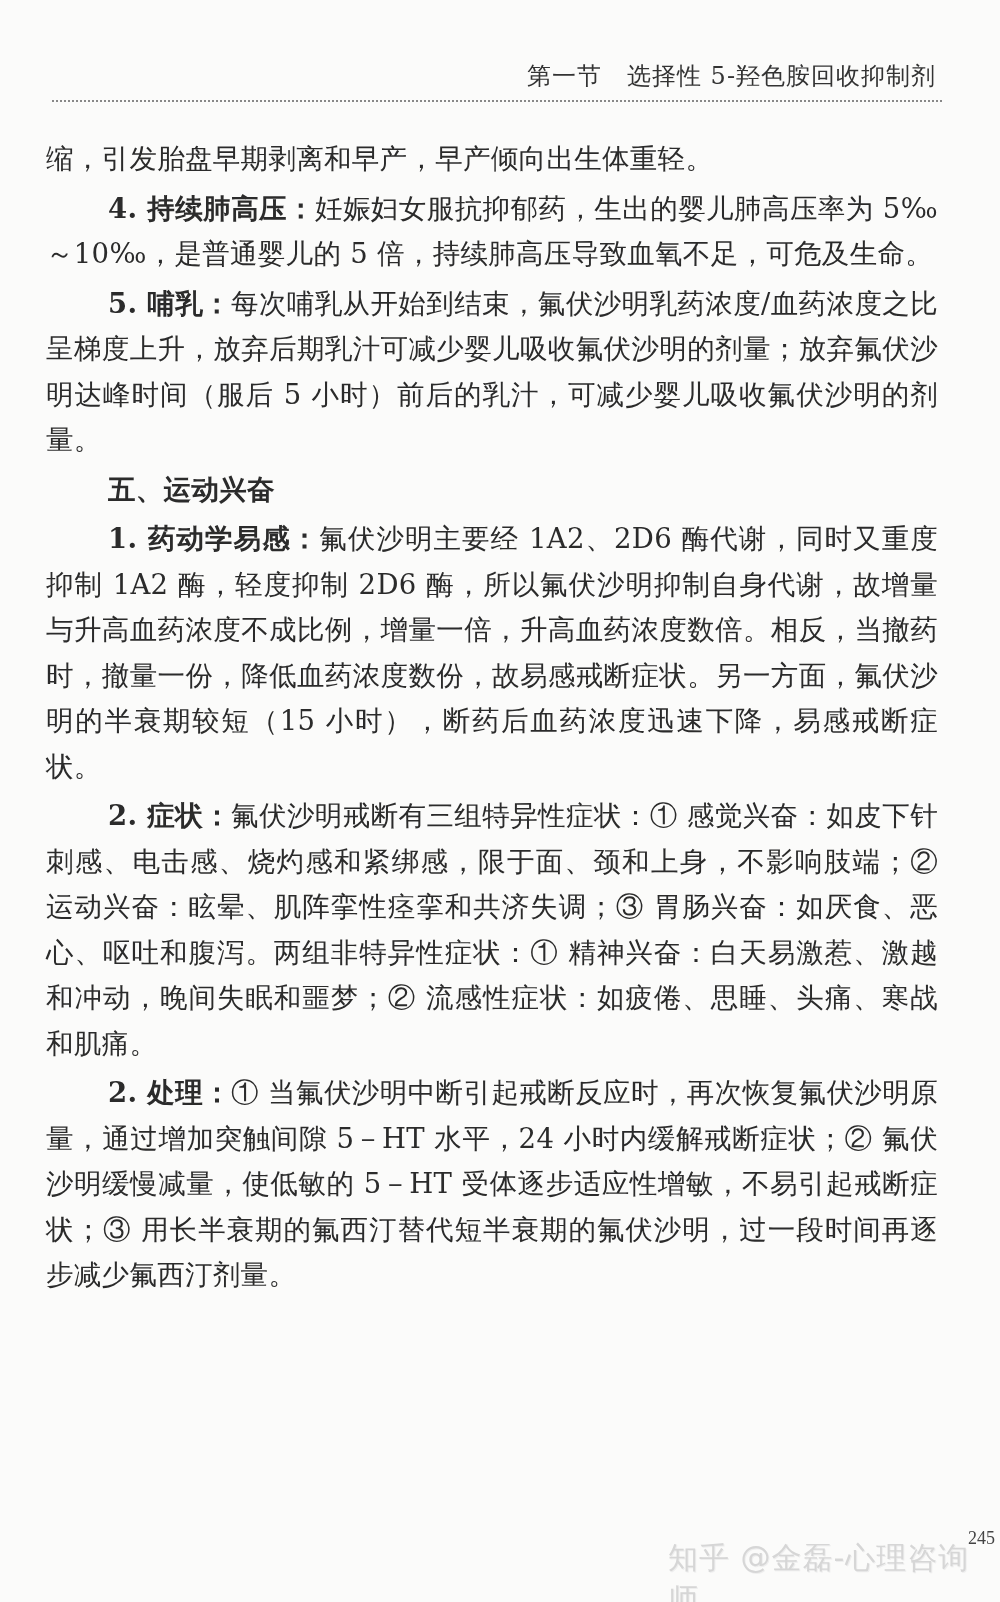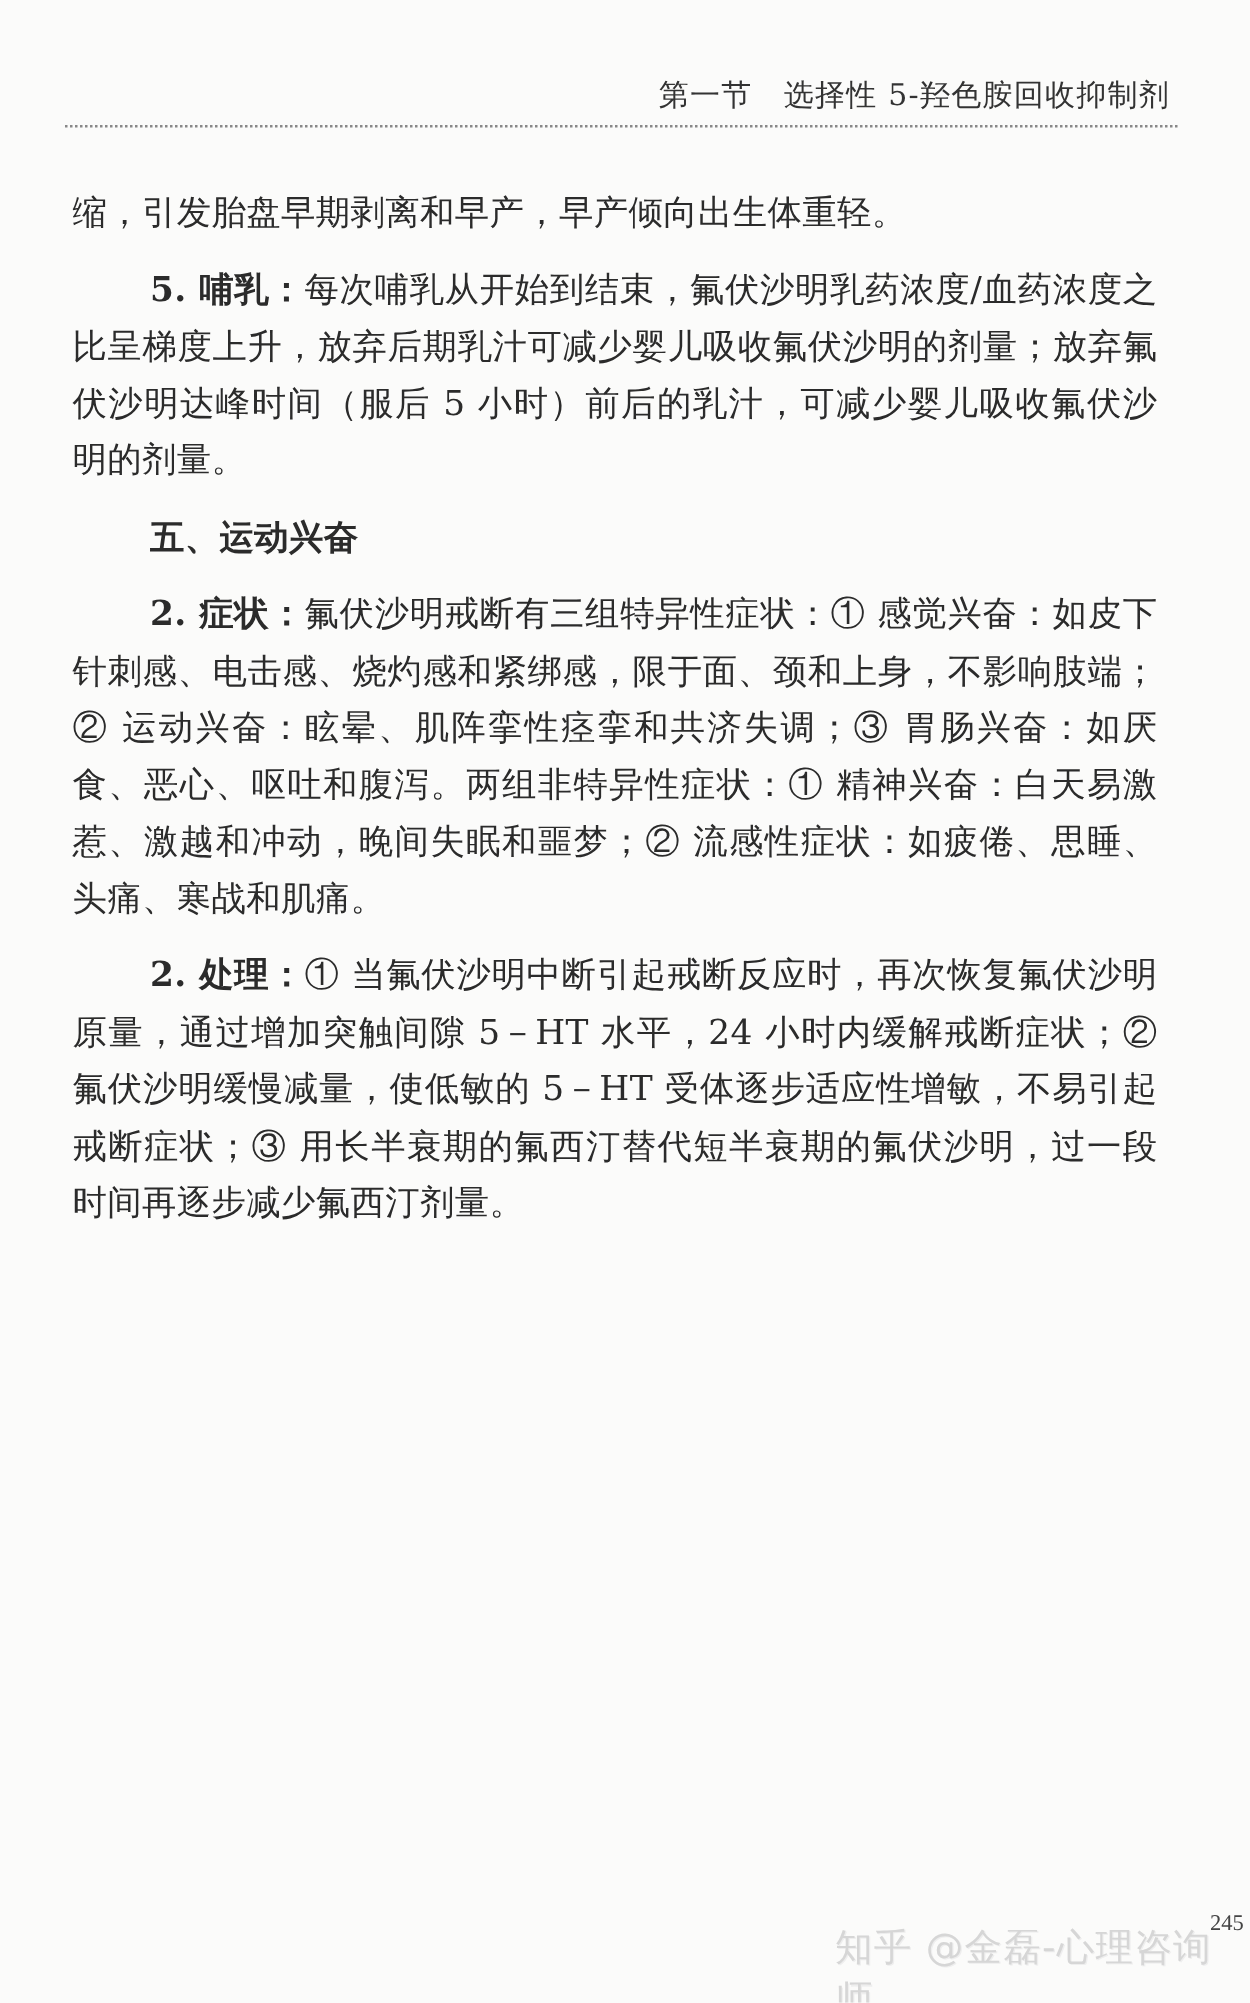--- a/index.html
+++ b/index.html
@@ -15,21 +15,21 @@
   }
   .header-title {
     position: absolute; right: 6px; top: 2px;
     font-size: 24px; letter-spacing: 1px; color: #333;
     font-family: "DejaVu Serif", serif;
   }
   .content {
     position: absolute; left: 42px; top: 132px; width: 900px;
     font-size: 27.5px; line-height: 45.5px; letter-spacing: 0.3px;
   }
-  .content p { margin: 16px; text-align: justify; text-align-last: left; }
+  .content p { margin: 4px; text-align: justify; text-align-last: left; }
   .content p.indent { text-indent: 62px; }
   .content p.section { text-indent: 62px; font-weight: bold; }
   .bold { font-weight: bold; }
   .watermark {
     position: absolute; left: 668px; top: 1538px;
     font-size: 30px; color: #d6d6d6; letter-spacing: 1px;
     font-family: "DejaVu Sans", sans-serif;
     text-shadow: 1px 1px 0 #eee;
   }
   .page-number {
@@ -39,20 +39,22 @@
 </style>
 </head>
 <body>
 
 <div class="header">
   <span class="header-title">第一节　选择性 5-羟色胺回收抑制剂</span>
 </div>
 
 <div class="content">
   <p><span>缩，引发胎盘早期剥离和早产，早产倾向出生体重轻。</span></p>
+  <p class="indent"><span class="bold">4. 持续肺高压：</span><span>妊娠妇女服抗抑郁药，生出的婴儿肺高压率为 5‰～10‰，是普通婴儿的 5 倍，持续肺高压导致血氧不足，可危及生命。</span></p>
   <p class="indent"><span class="bold">5. 哺乳：</span><span>每次哺乳从开始到结束，氟伏沙明乳药浓度/血药浓度之比呈梯度上升，放弃后期乳汁可减少婴儿吸收氟伏沙明的剂量；放弃氟伏沙明达峰时间（服后 5 小时）前后的乳汁，可减少婴儿吸收氟伏沙明的剂量。</span></p>
   <p class="section">五、运动兴奋</p>
+  <p class="indent"><span class="bold">1. 药动学易感：</span><span>氟伏沙明主要经 1A2、2D6 酶代谢，同时又重度抑制 1A2 酶，轻度抑制 2D6 酶，所以氟伏沙明抑制自身代谢，故增量与升高血药浓度不成比例，增量一倍，升高血药浓度数倍。相反，当撤药时，撤量一份，降低血药浓度数份，故易感戒断症状。另一方面，氟伏沙明的半衰期较短（15 小时），断药后血药浓度迅速下降，易感戒断症状。</span></p>
   <p class="indent"><span class="bold">2. 症状：</span><span>氟伏沙明戒断有三组特异性症状：① 感觉兴奋：如皮下针刺感、电击感、烧灼感和紧绑感，限于面、颈和上身，不影响肢端；② 运动兴奋：眩晕、肌阵挛性痉挛和共济失调；③ 胃肠兴奋：如厌食、恶心、呕吐和腹泻。两组非特异性症状：① 精神兴奋：白天易激惹、激越和冲动，晚间失眠和噩梦；② 流感性症状：如疲倦、思睡、头痛、寒战和肌痛。</span></p>
   <p class="indent"><span class="bold">2. 处理：</span><span>① 当氟伏沙明中断引起戒断反应时，再次恢复氟伏沙明原量，通过增加突触间隙 5－HT 水平，24 小时内缓解戒断症状；② 氟伏沙明缓慢减量，使低敏的 5－HT 受体逐步适应性增敏，不易引起戒断症状；③ 用长半衰期的氟西汀替代短半衰期的氟伏沙明，过一段时间再逐步减少氟西汀剂量。</span></p>
 </div>
 
 <div class="page-number">245</div>
 <div class="watermark">知乎 @金磊-心理咨询师</div>
 
 </body></html>

